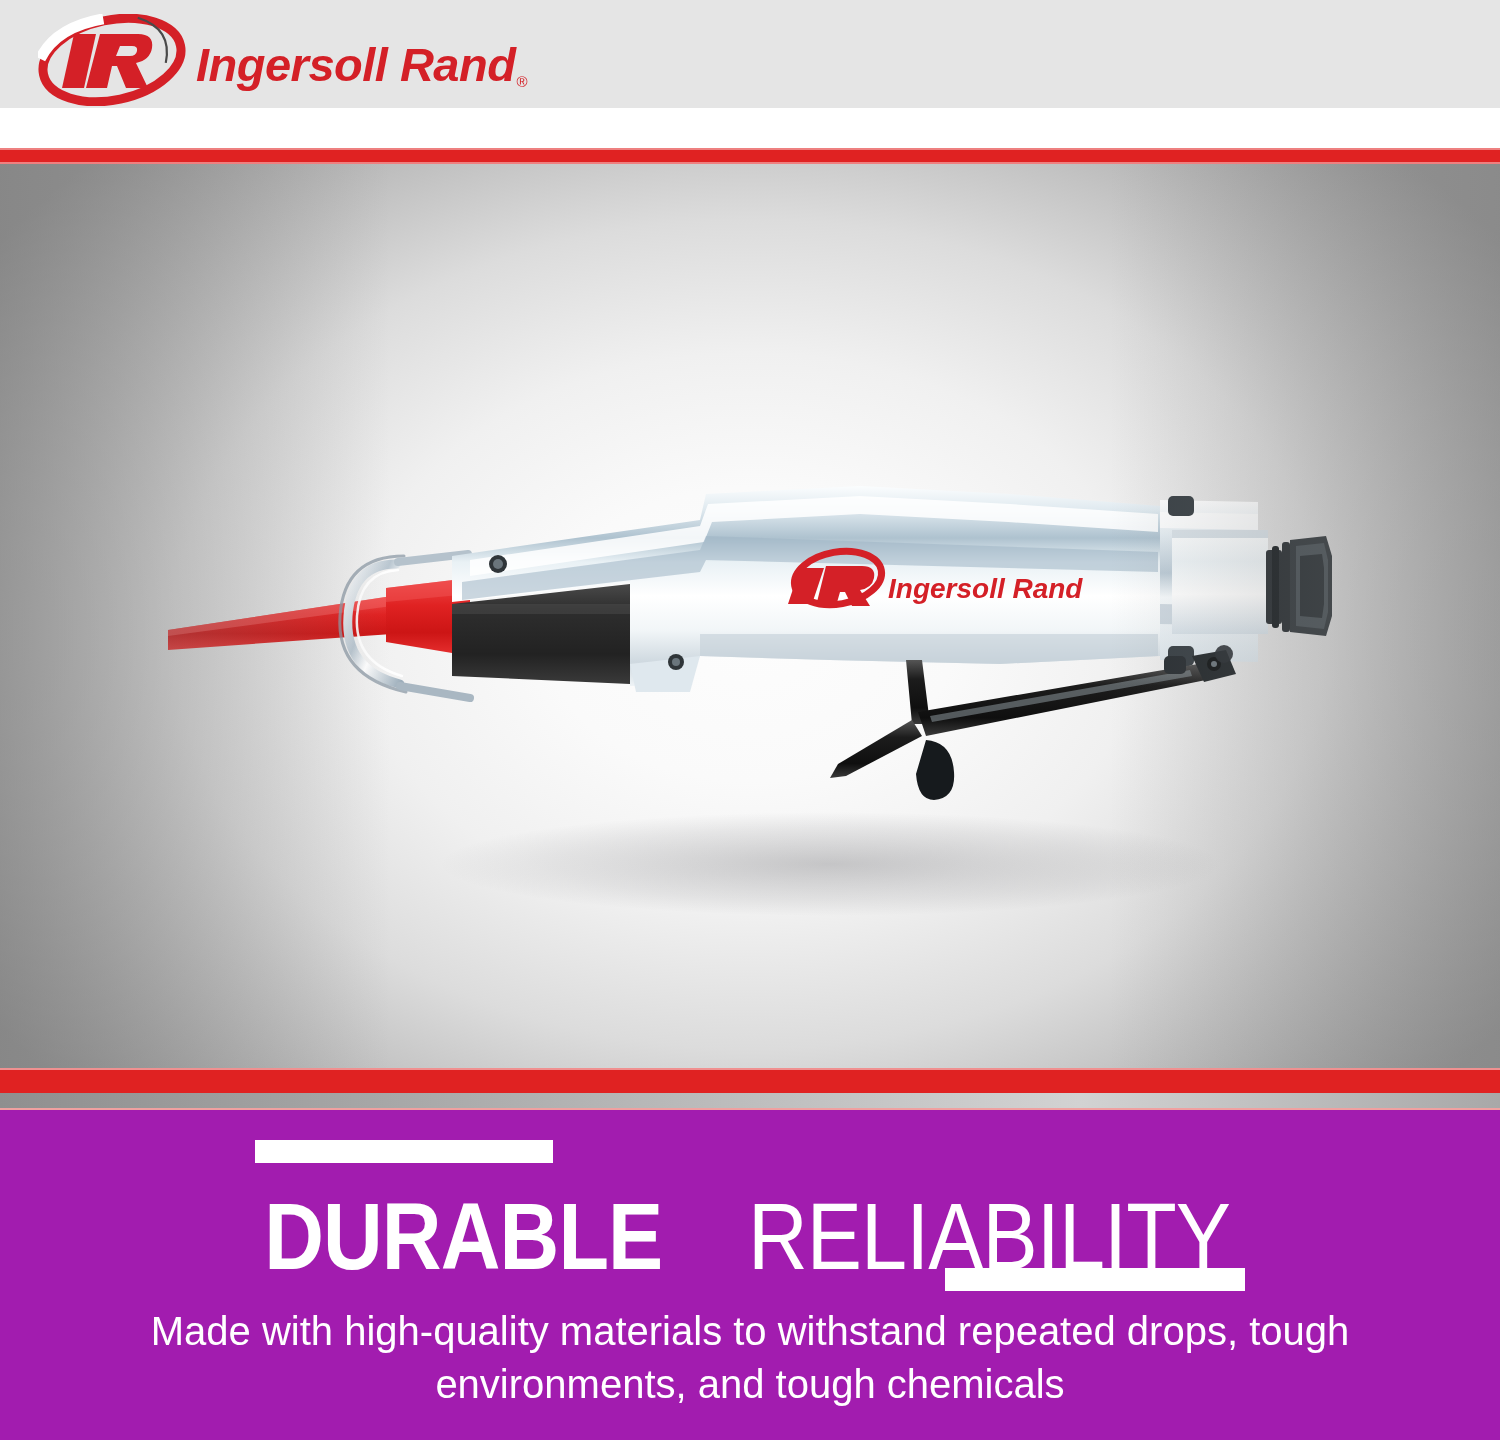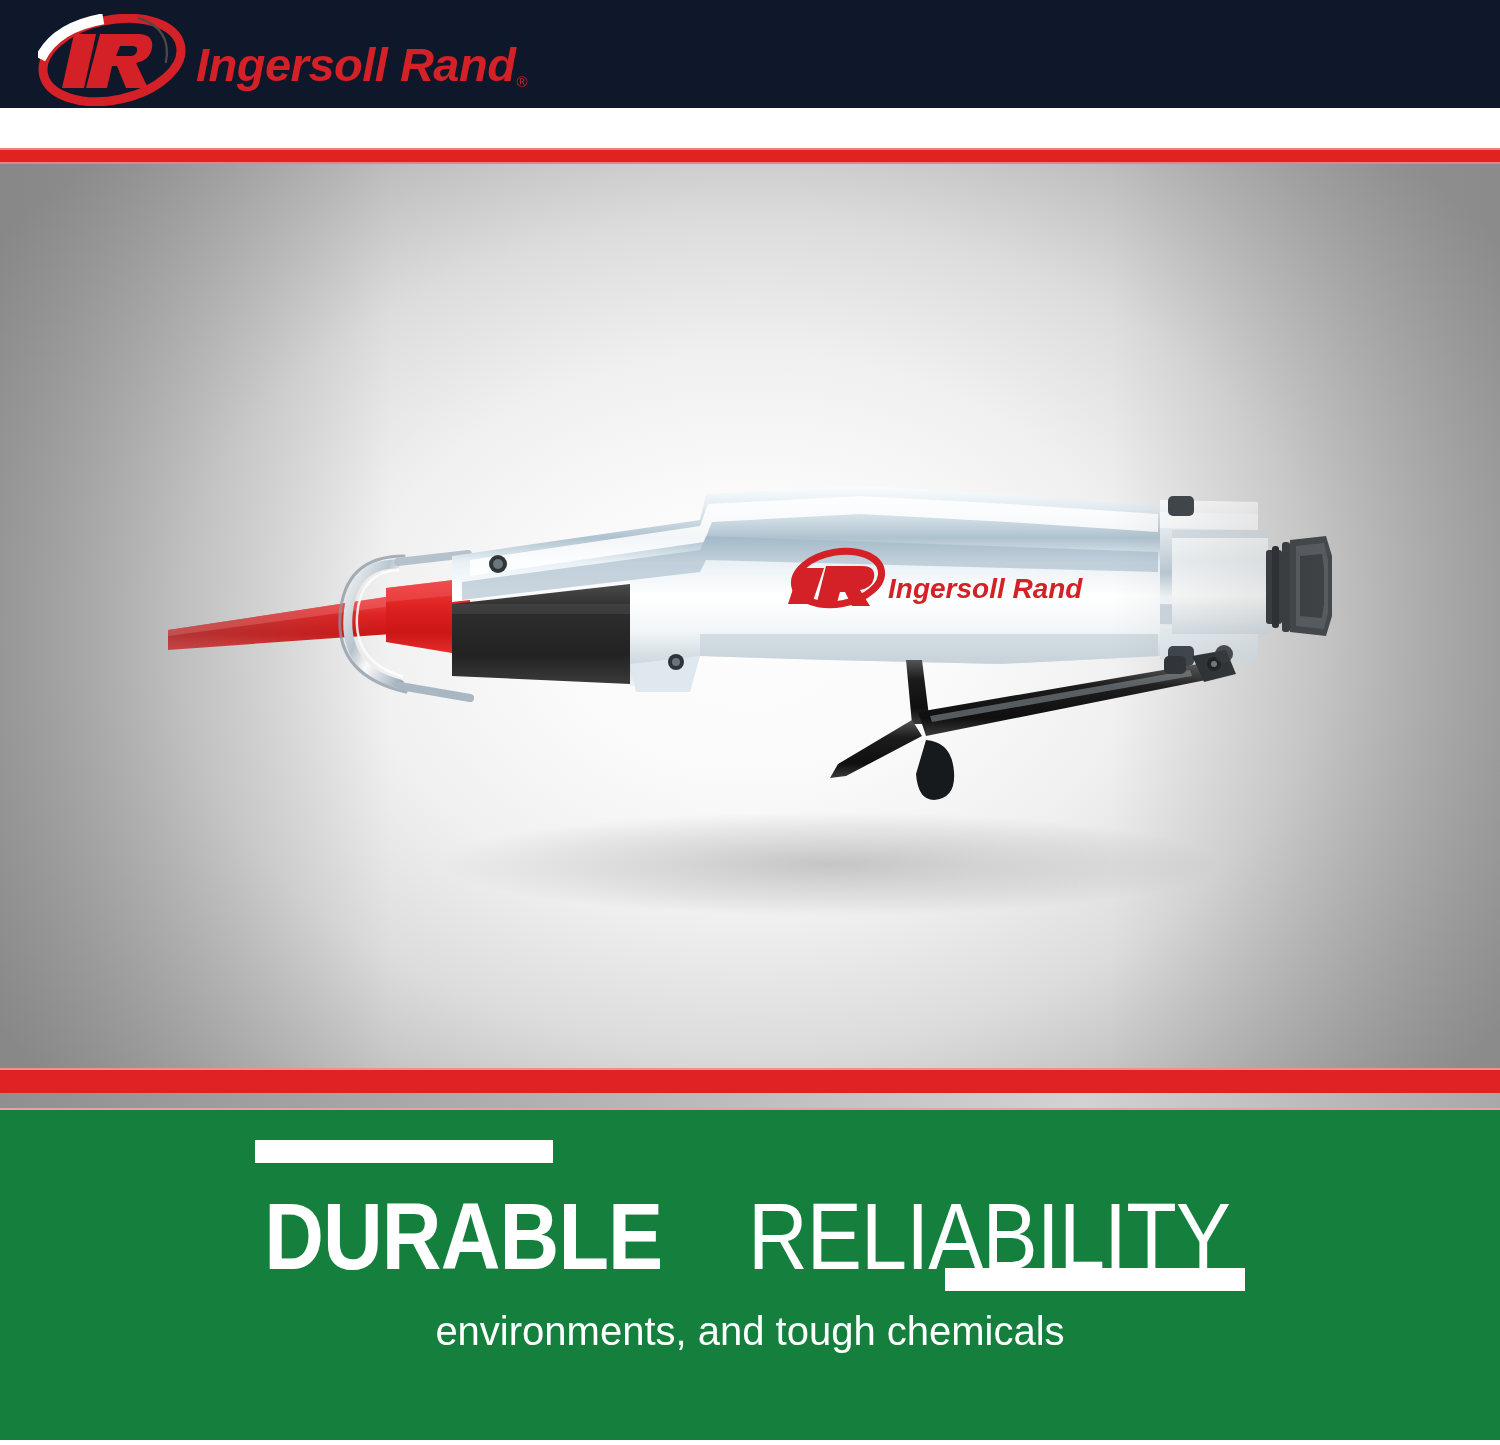--- a/index.html
+++ b/index.html
@@ -12,21 +12,21 @@
   #page {
     position:relative;
     width:1500px; height:1445px;
     background:#ffffff;
   }
 
   
   .header {
     position:absolute; left:0; top:0;
     width:1500px; height:108px;
-    background:#0f172a;
+    background:#e5e5e5;
   }
   .logo-wrap {
     position:absolute; left:38px; top:14px;
     display:flex; align-items:center; gap:10px;
   }
   .logo-mark { position:relative; width:148px; height:92px; }
   .logo-mark svg { display:block; }
   .logo-word {
     font-family:"Liberation Sans", sans-serif;
     font-weight:bold; font-style:italic;
@@ -80,21 +80,21 @@
   .stripe-gray {
     position:absolute; left:0; top:1093px;
     width:1500px; height:15px;
     background:linear-gradient(to right,#8f8f8f 0%, #b9b9b9 45%, #d2d2d2 72%, #a8a8a8 100%);
   }
 
   
   .banner {
     position:absolute; left:0; top:1108px;
     width:1500px; height:332px;
-    background:#15803d;
+    background:#a21caf;
     border-top:2px solid #F0A0A0;
   }
   .accent-top {
     position:absolute; left:255px; top:30px;
     width:298px; height:23px;
     background:#ffffff;
   }
   .headline {
     position:absolute; left:0; top:80px;
     width:1500px; text-align:center;
@@ -335,18 +335,19 @@
 
     <div class="accent-top"></div>
 
     <div class="headline">
       <span class="hl-bold">DURABLE</span><span style="display:inline-block;width:26px;"></span><span class="hl-light">RELIABILITY</span>
     </div>
 
     <div class="accent-bottom"></div>
 
     <div class="subcopy">
+      <span class="line">Made with high-quality materials to withstand repeated drops, tough</span>
       <span class="line">environments, and tough chemicals</span>
     </div>
 
   </div>
 
 </div>
 
 </body></html>

